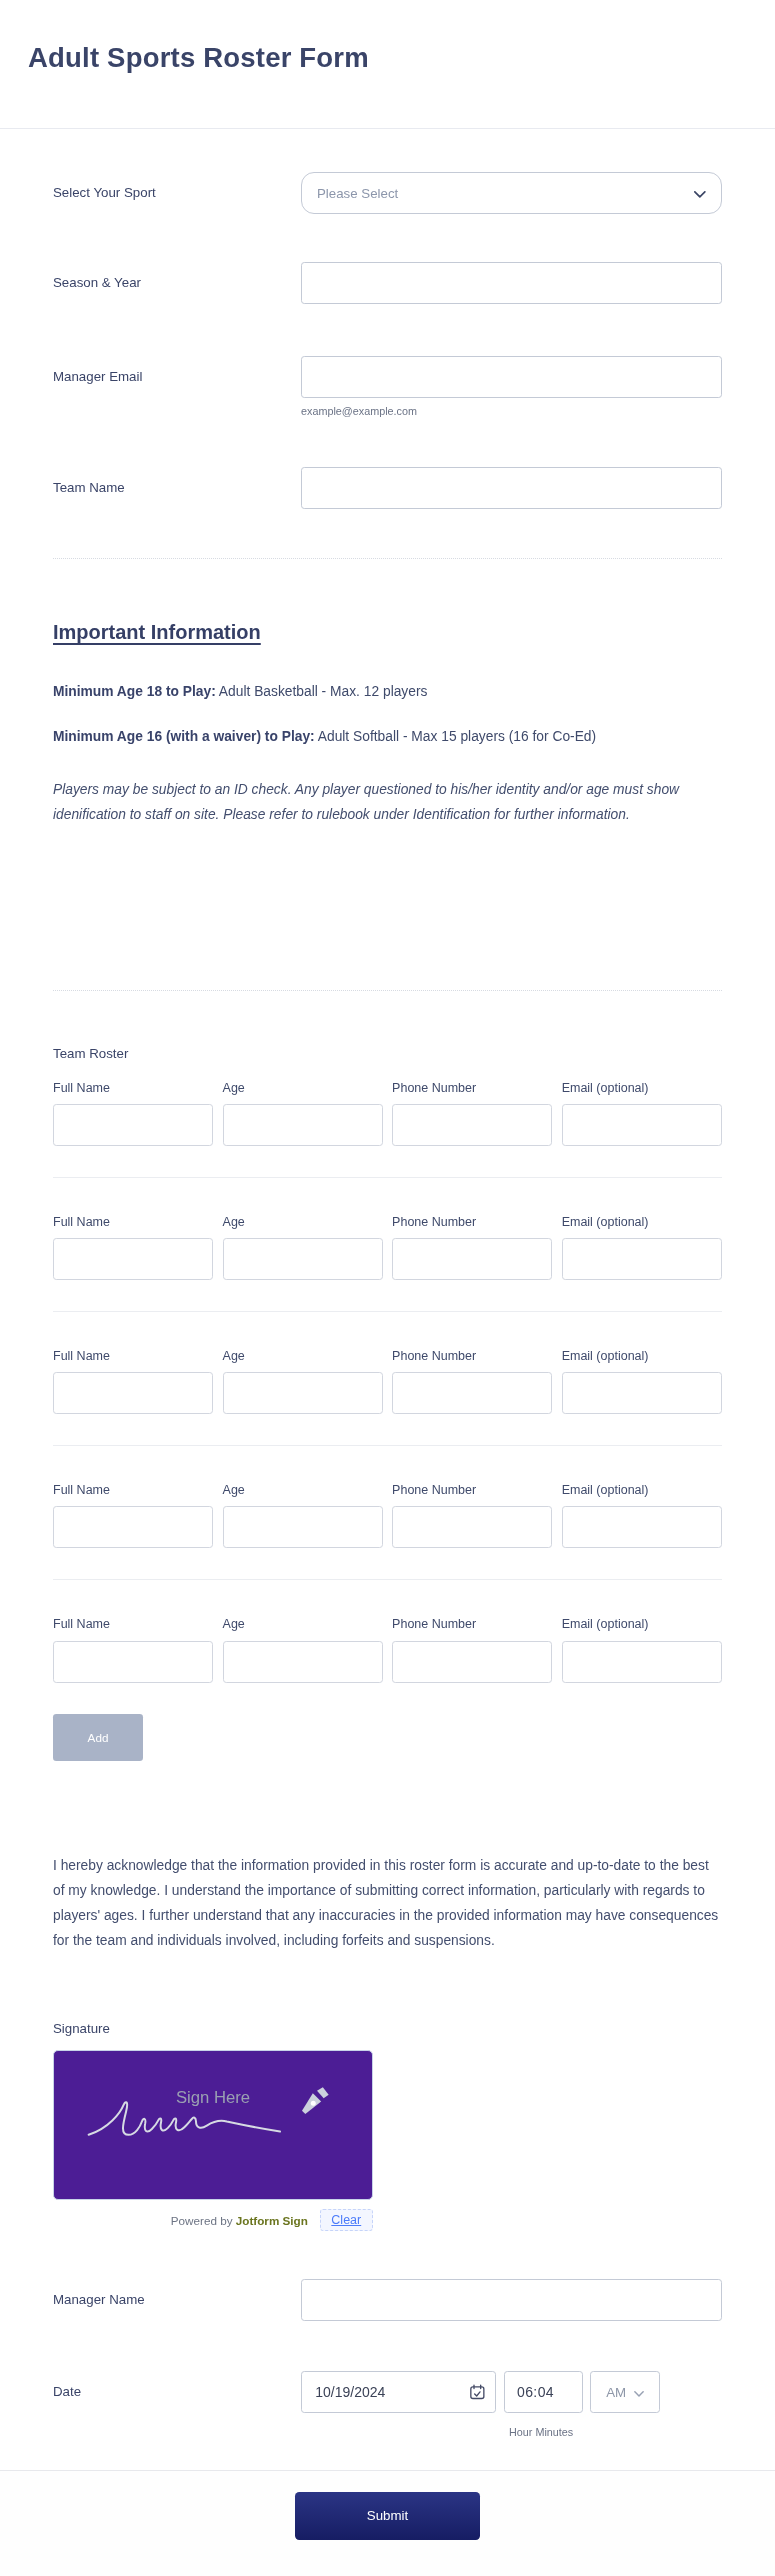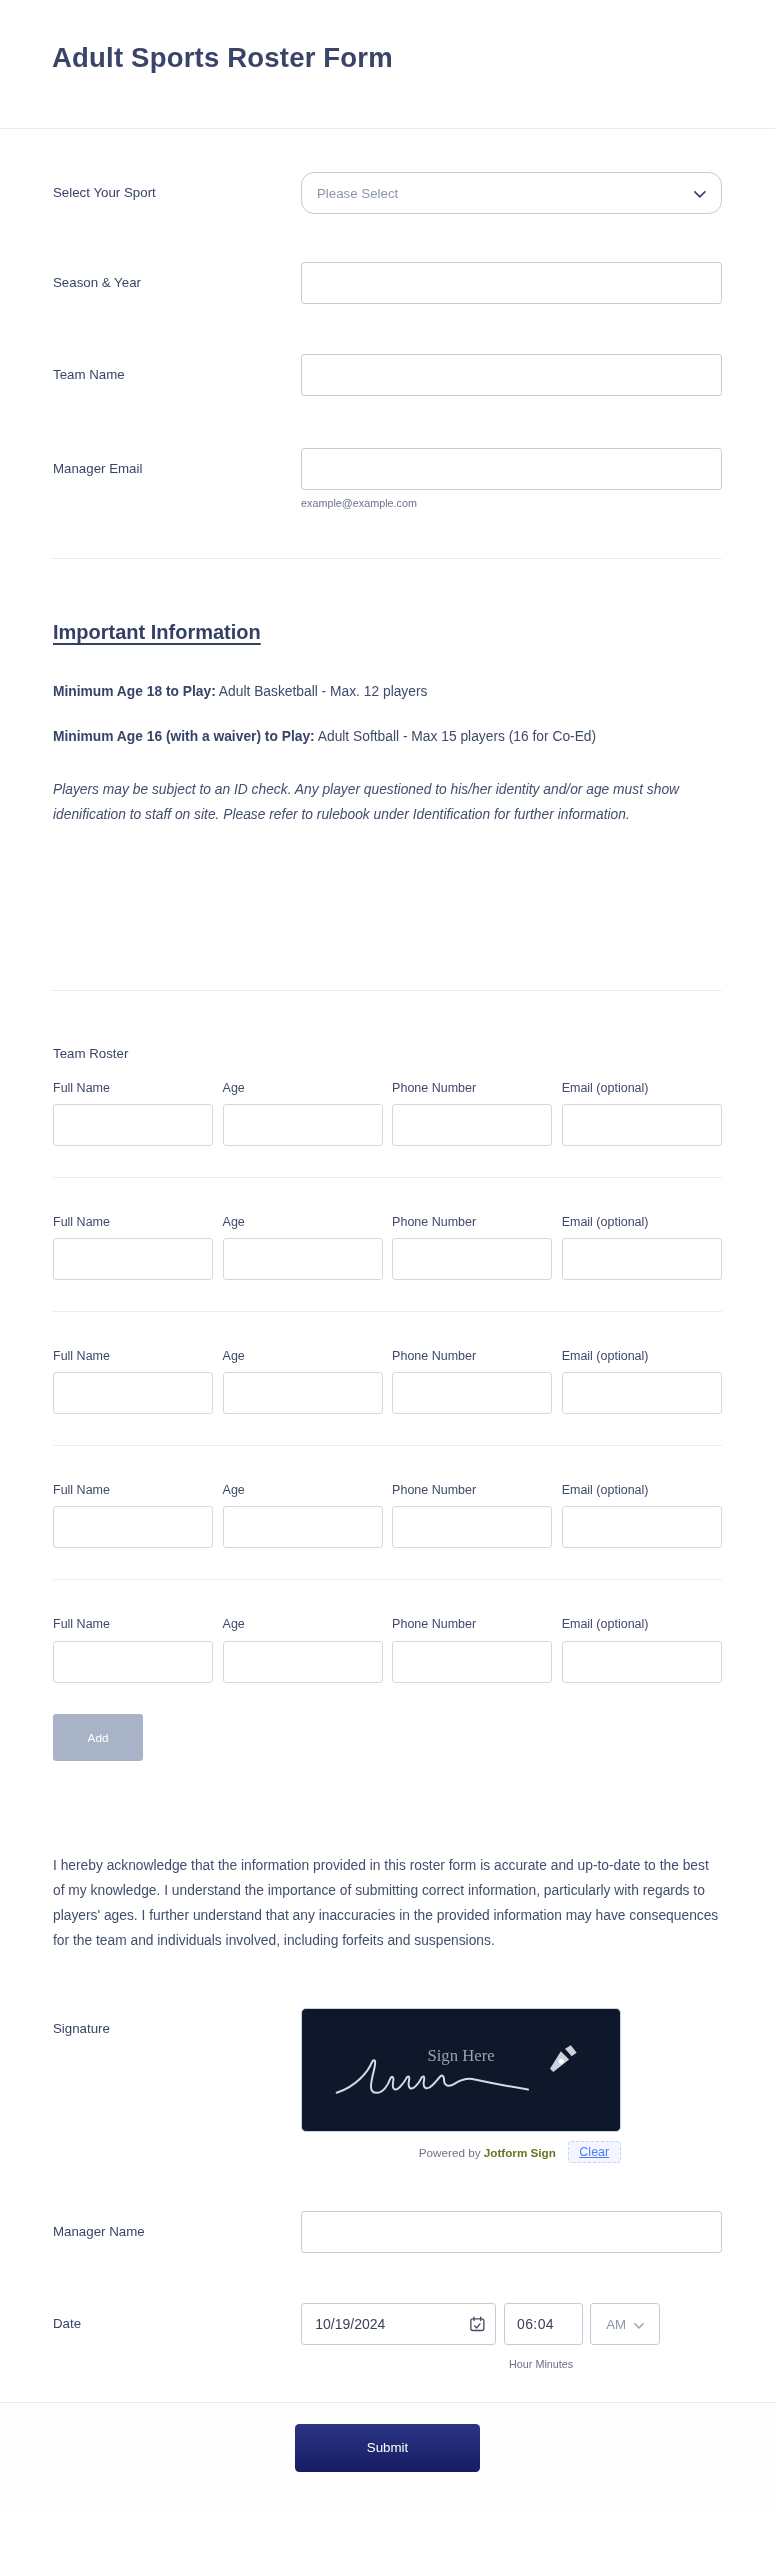--- a/index.html
+++ b/index.html
@@ -9,21 +9,21 @@
     width: 775px;
     background: #ffffff;
     font-family: "Liberation Sans", sans-serif;
     color: #3a4468;
   }
   .page { width: 775px; min-height: 2576px; background:#fff; }
 
   
   .form-header {
     height: 129px;
-    padding: 42px 52px 0;
+    padding: 42px 28px 0;
     border-bottom: 0.8px solid #e8eaf0;
   }
   .form-header h1 {
     margin: 0;
     font-size: 27.5px;
     font-weight: 700;
     color: #3a4468;
     letter-spacing: 0.2px;
   }
 
@@ -93,26 +93,25 @@
     margin-top: 31px; width: 90px; height: 47px;
     background: #a9b3c7; color: #fff;
     border: none; border-radius: 3.3px;
     font-family: inherit; font-size: 11.7px; cursor: pointer;
   }
 
   
   .ack { margin: 92px 0 0; max-width: 668px; font-size: 13.8px; line-height: 25px; color: #434e6e; }
 
   
-  .sig-row { margin-top: 55px; }
+  .sig-row { margin-top: 55px; flex-direction: column; }
   .sig-box {
-    position: relative; width: 320px; height: 124px;
-    border: 0.8px solid #c8d3e8; border-radius: 5px; background: #0f172a;
+    position: relative; width: 320px; height: 150px;
+    border: 0.8px solid #c8d3e8; border-radius: 5px; background: #4c1d95;
     cursor: crosshair;
-    font-family: Liberation Serif, serif;
   }
   .sign-here {
     position: absolute; top: 37px; left: 0; right: 0;
     text-align: center; font-size: 16.7px; color: #9aa0b2;
   }
   .sig-squiggle { position: absolute; left: 33px; top: 47px; }
   .pen-icon { position: absolute; right: 40px; top: 33px; }
   .powered-row {
     display: flex; align-items: center; justify-content: flex-end;
     gap: 11.7px; margin-top: 9.2px; width: 320px;
@@ -184,32 +183,32 @@
       </div>
     </div>
 
     <div class="q-row mt-q2">
       <div class="q-label">Season &amp; Year</div>
       <div class="field-col">
         <input class="text-input" type="text" value="" style="">
       </div>
     </div>
 
+    <div class="q-row mt-q4">
+      <div class="q-label">Manager Email</div>
+      <div class="field-col">
+        <input class="text-input" type="text" value="" style="">
+        <div class="hint">example@example.com</div>
+      </div>
+    </div>
+
     <div class="q-row mt-q3">
       <div class="q-label">Team Name</div>
       <div class="field-col">
         <input class="text-input" type="text" value="" style="">
-      </div>
-    </div>
-
-    <div class="q-row mt-q4">
-      <div class="q-label">Manager Email</div>
-      <div class="field-col">
-        <input class="text-input" type="text" value="" style="">
-        <div class="hint">example@example.com</div>
       </div>
     </div>
 
     <hr class="section-divider" id="divider-basic">
 
     <section>
       <h2 class="info-heading">Important Information</h2>
       <p class="info-line"><span class="b">Minimum Age 18 to Play:</span><span> Adult Basketball - Max. 12 players</span></p>
       <p class="info-line"><span class="b">Minimum Age 16 (with a waiver) to Play:</span><span> Adult Softball - Max 15 players (16 for Co-Ed)</span></p>
       <p class="info-para">Players may be subject to an ID check. Any player questioned to his/her identity and/or age must show idenification to staff on site. Please refer to rulebook under Identification for further information.</p>

